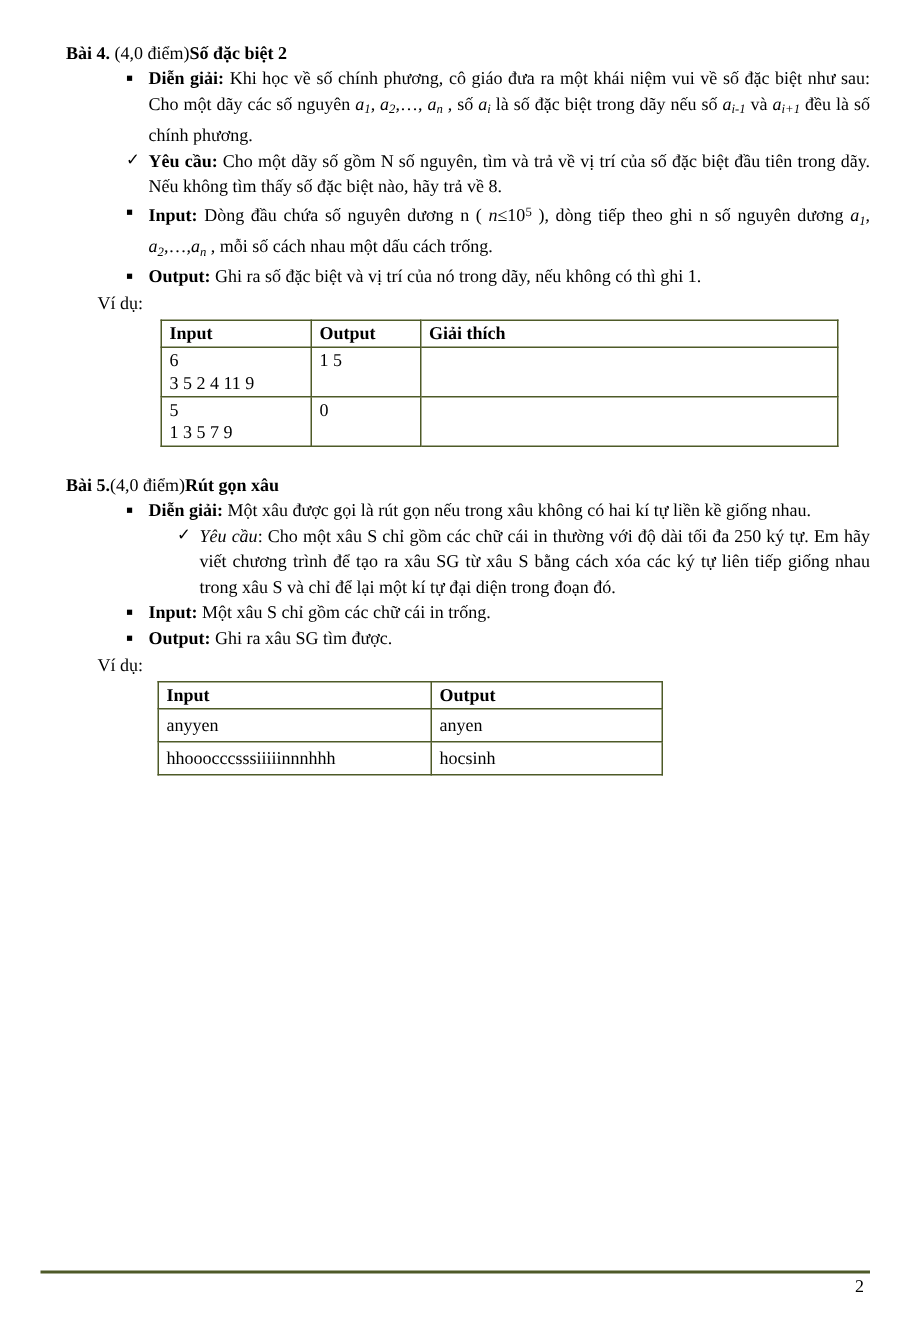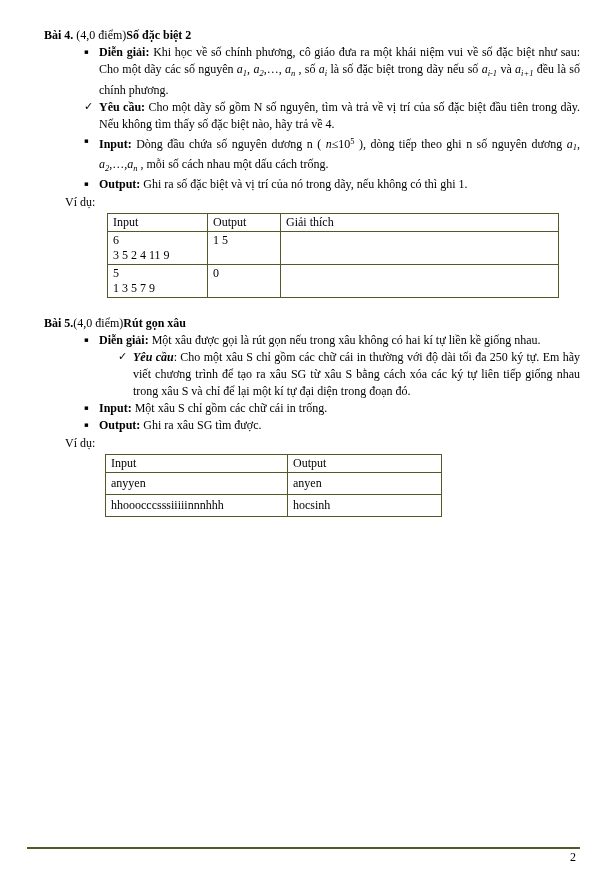--- a/index.html
+++ b/index.html
@@ -15,29 +15,29 @@
   .heading{line-height:17px;}
   .item{display:flex;text-align:justify;line-height:17px;}
   .indent-1{margin-left:40px;}
   .indent-2{margin-left:74px;}
   .marker{flex:0 0 15px;font-family:"DejaVu Sans",sans-serif;}
   .marker-square{font-size:7px;line-height:17px;}
   .marker-check{font-size:11px;line-height:16px;}
   .item-text{flex:1;}
   .run-r{font-weight:normal;}
   .run-b{font-weight:bold;}
-  .run-bi{font-weight:bold;font-style:italic;}
+  .run-bi{font-weight:normal;font-style:italic;}
   .run-i{font-style:italic;}
   .run-sub{font-style:italic;font-size:8.5px;vertical-align:-2.5px;}
   .run-sup{font-size:8.5px;vertical-align:3.5px;}
   .example-label{font-weight:normal;margin-left:21px;line-height:17px;margin-top:1px;}
   table{border-collapse:collapse;margin-top:2px;table-layout:fixed;}
   th,td{border:1px solid #4e5a28;padding:1px 5px;vertical-align:top;text-align:left;
         font-size:12px;line-height:15px;overflow:hidden;}
-  th{font-weight:normal;}
+  th{font-weight:bold;}
   td{white-space:pre-line;}
   .problem-0 table{width:452px;margin-left:63px;}
   .problem-0 col.c0{width:100px;}
   .problem-0 col.c1{width:73px;}
   .problem-1 table{width:337px;margin-left:61px;}
   .problem-1 col.c0{width:182px;}
   .problem-1{margin-top:17px;}
   .problem-1 td{padding:3px 5px;}
   .footer{position:absolute;left:27px;right:27px;top:847px;}
   .footer-rule{height:2px;background:#4e5a28;}
@@ -49,21 +49,21 @@
 <div class="page">
   <div class="doc">
       <section class="problem problem-0">
         <div class="heading"><span class="run-b">Bài 4.</span><span class="run-r"> (4,0 điểm)</span><span class="run-b">Số đặc biệt 2</span></div>
         <div class="item indent-1">
           <span class="marker marker-square">▪</span>
           <div class="item-text"><span class="run-b">Diễn giải: </span><span class="run-r">Khi học về số chính phương, cô giáo đưa ra một khái niệm vui về số đặc biệt như sau: Cho một dãy các số nguyên </span><span class="run-i">a</span><span class="run-sub">1</span><span class="run-r">, </span><span class="run-i">a</span><span class="run-sub">2</span><span class="run-r">,…, </span><span class="run-i">a</span><span class="run-sub">n</span><span class="run-r"> , số </span><span class="run-i">a</span><span class="run-sub">i</span><span class="run-r"> là số đặc biệt trong dãy nếu số </span><span class="run-i">a</span><span class="run-sub">i-1</span><span class="run-r"> và </span><span class="run-i">a</span><span class="run-sub">i+1</span><span class="run-r"> đều là số chính phương.</span></div>
         </div>
         <div class="item indent-1">
           <span class="marker marker-check">✓</span>
-          <div class="item-text"><span class="run-b">Yêu cầu: </span><span class="run-r">Cho một dãy số gồm N số nguyên, tìm và trả về vị trí của số đặc biệt đầu tiên trong dãy. Nếu không tìm thấy số đặc biệt nào, hãy trả về 4.</span></div>
+          <div class="item-text"><span class="run-b">Yêu cầu: </span><span class="run-r">Cho một dãy số gồm N số nguyên, tìm và trả về vị trí của số đặc biệt đầu tiên trong dãy. Nếu không tìm thấy số đặc biệt nào, hãy trả về 8.</span></div>
         </div>
         <div class="item indent-1">
           <span class="marker marker-square">▪</span>
           <div class="item-text"><span class="run-b">Input: </span><span class="run-r">Dòng đầu chứa số nguyên dương n ( </span><span class="run-i">n</span><span class="run-r">≤10</span><span class="run-sup">5</span><span class="run-r"> ), dòng tiếp theo ghi n số nguyên dương </span><span class="run-i">a</span><span class="run-sub">1</span><span class="run-r">, </span><span class="run-i">a</span><span class="run-sub">2</span><span class="run-r">,…,</span><span class="run-i">a</span><span class="run-sub">n</span><span class="run-r"> , mỗi số cách nhau một dấu cách trống.</span></div>
         </div>
         <div class="item indent-1">
           <span class="marker marker-square">▪</span>
           <div class="item-text"><span class="run-b">Output: </span><span class="run-r">Ghi ra số đặc biệt và vị trí của nó trong dãy, nếu không có thì ghi 1.</span></div>
         </div>
         <div class="example-label">Ví dụ:</div>

